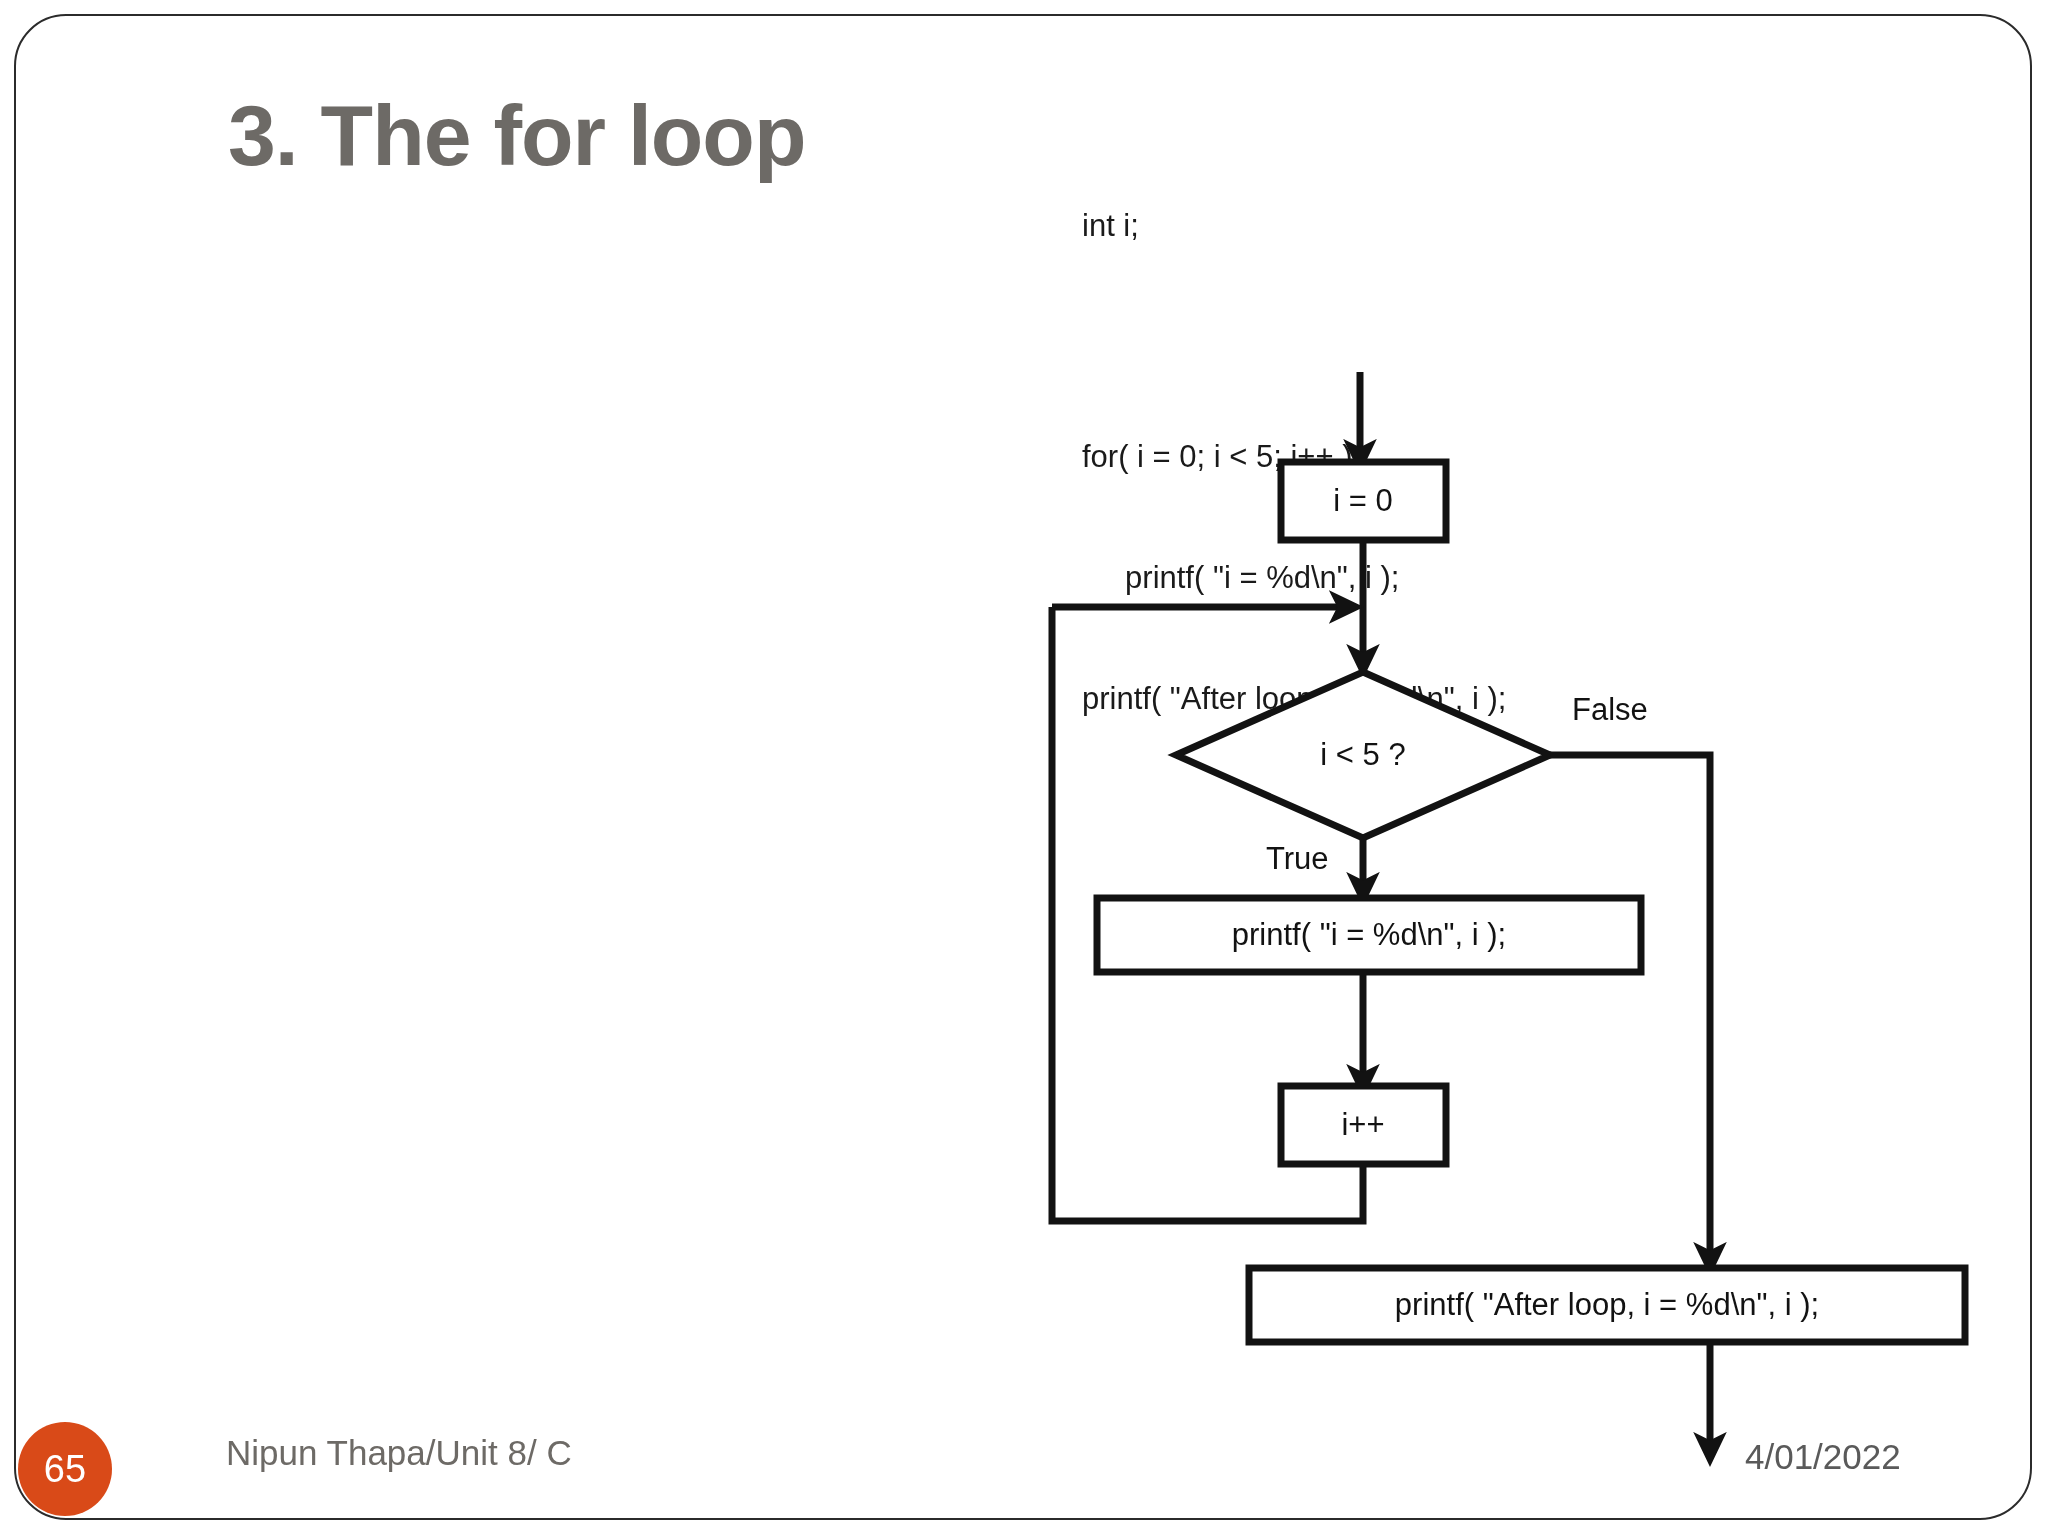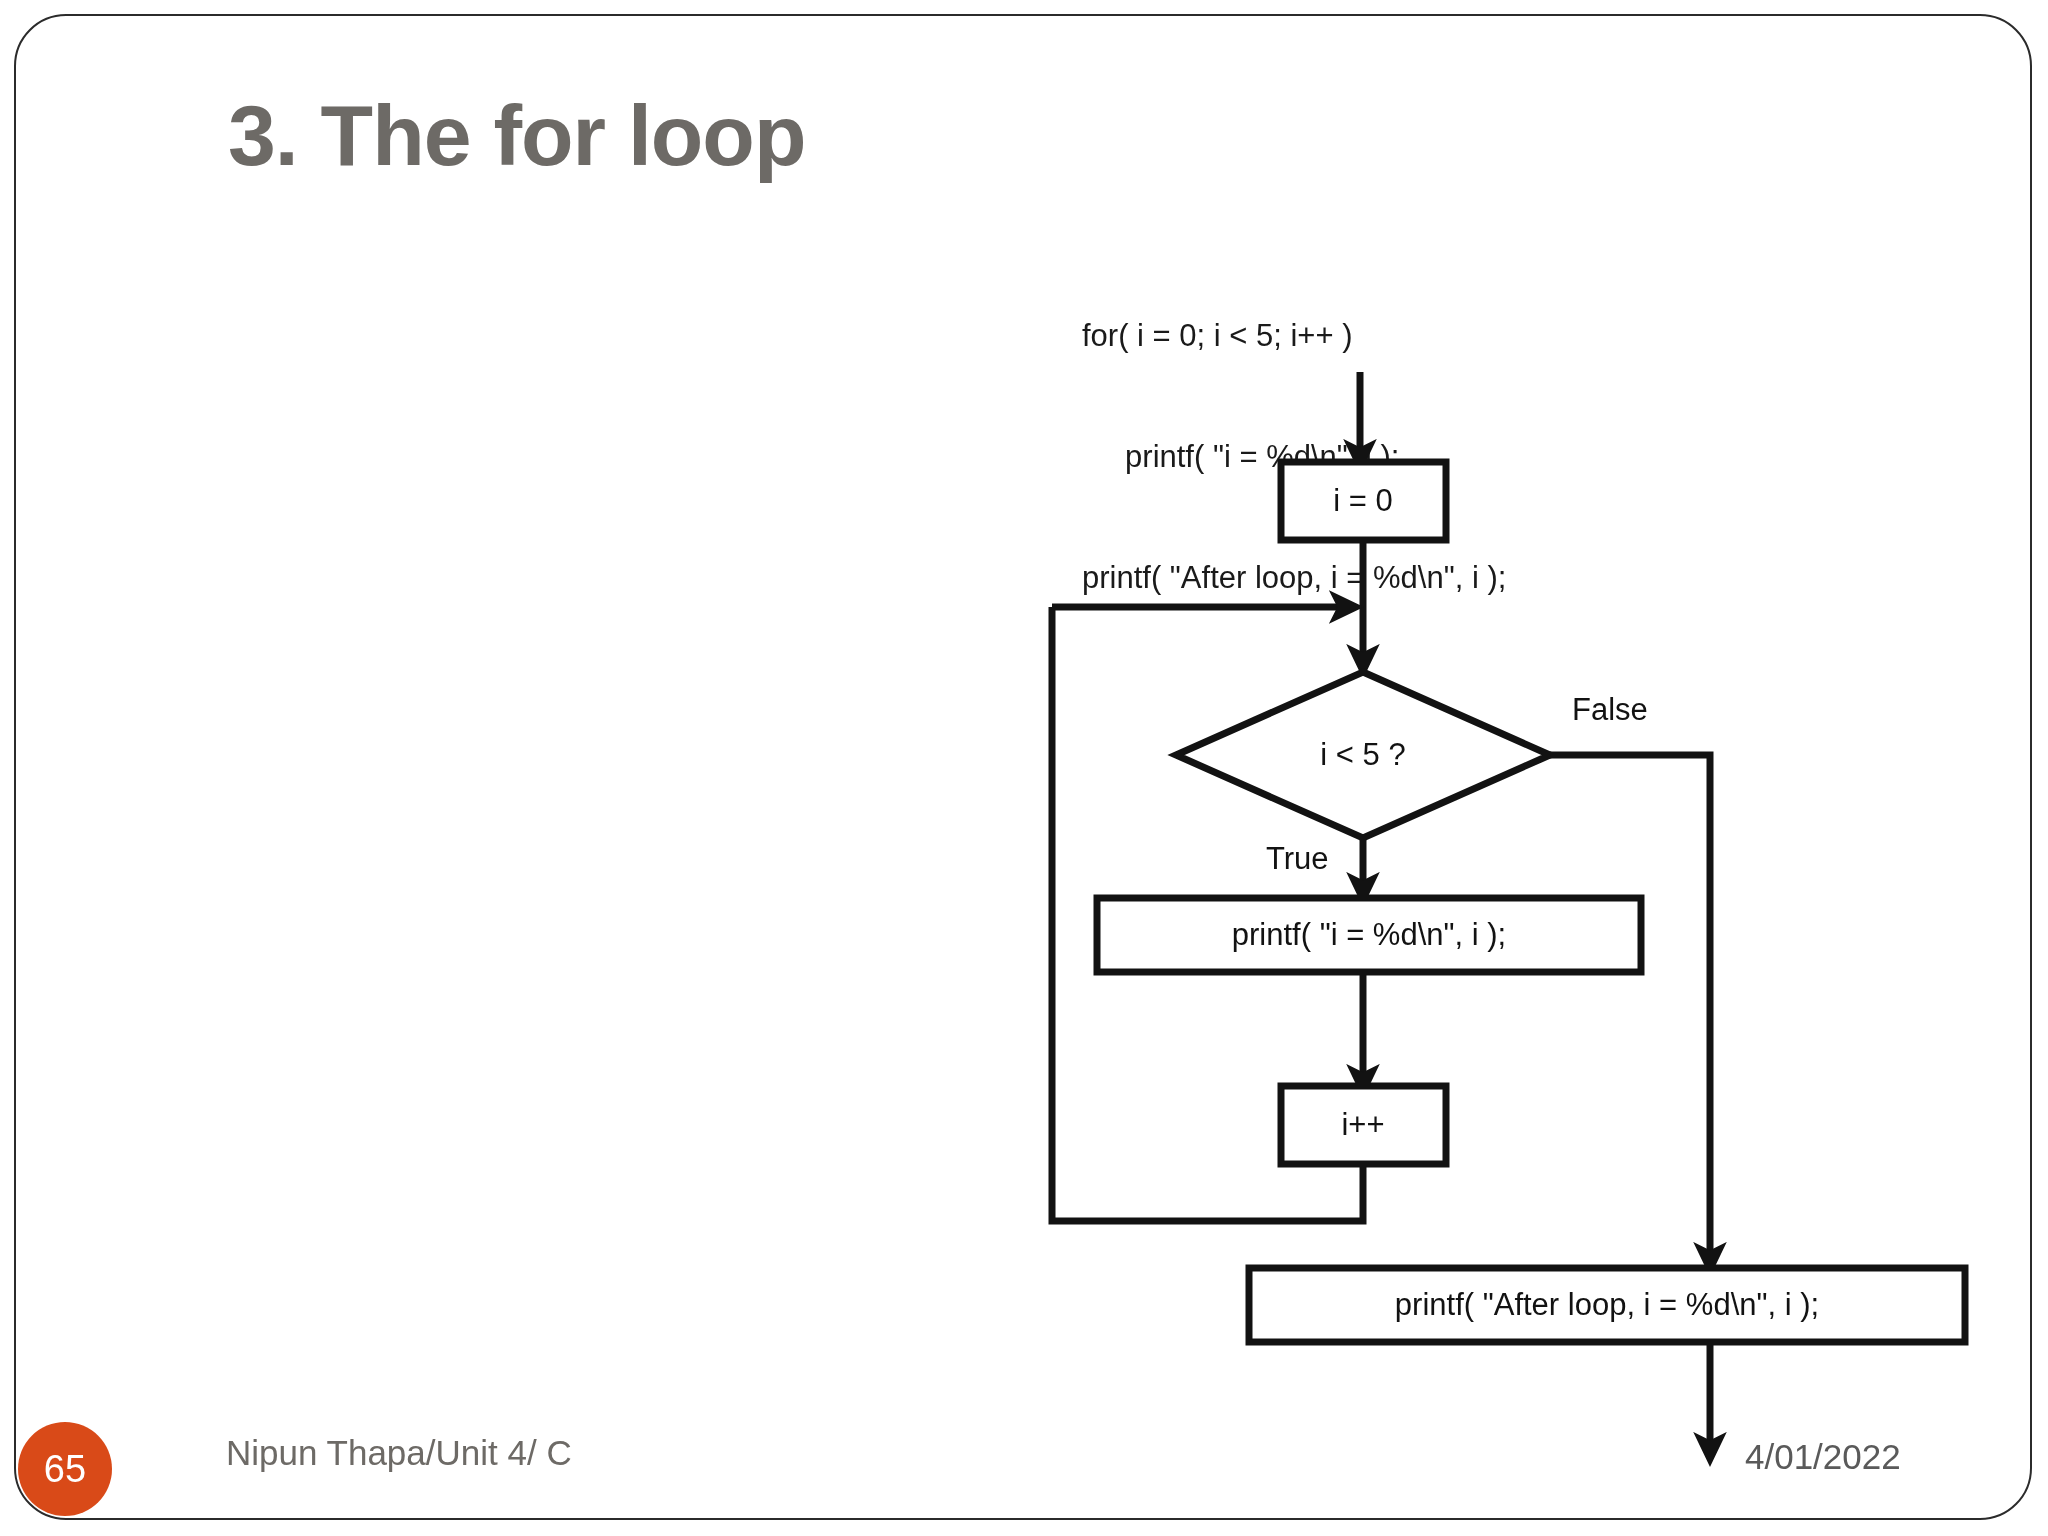--- a/index.html
+++ b/index.html
@@ -129,20 +129,21 @@
 </head>
 <body>
 
 <div id="slide">
 
   <div id="slide-frame"></div>
 
   <div id="page-title">3. The for loop</div>
 
   <div id="code-block">
+    <div class="code-line">int i;</div>
     <div class="blank-line">&nbsp;</div>
     <div class="code-line">for( i = 0; i &lt; 5; i++ )</div>
     <div class="code-line">     printf( "i = %d\n", i );</div>
     <div class="code-line">printf( "After loop, i = %d\n", i );</div>
   </div>
 
   <svg id="flowchart" viewBox="0 0 2048 1536">
     <defs>
       <marker id="arrowhead" markerWidth="5.2" markerHeight="5.2" refX="2.3" refY="2.6" orient="auto" markerUnits="strokeWidth">
         <path d="M0,0.2 L5,2.6 L0,5 L1.2,2.6 Z" fill="#121212"></path>
@@ -178,17 +179,17 @@
     <polyline class="fc-line" points="1363,1164 1363,1221 1052,1221 1052,607"></polyline>
 
     <rect class="fc-box" x="1249" y="1268" width="716" height="74"></rect>
     <text class="fc-node-text" x="1607" y="1307">printf( "After loop, i = %d\n", i );</text>
 
     <line class="fc-line" x1="1710" y1="1342" x2="1710" y2="1448" marker-end="url(#arrowhead)"></line>
   </svg>
 
   <div id="slide-number-badge">65</div>
 
-  <div id="footer-author">Nipun Thapa/Unit 4/ C</div>
+  <div id="footer-author">Nipun Thapa/Unit 8/ C</div>
 
   <div id="footer-date">4/01/2022</div>
 
 </div>
 
 </body></html>

